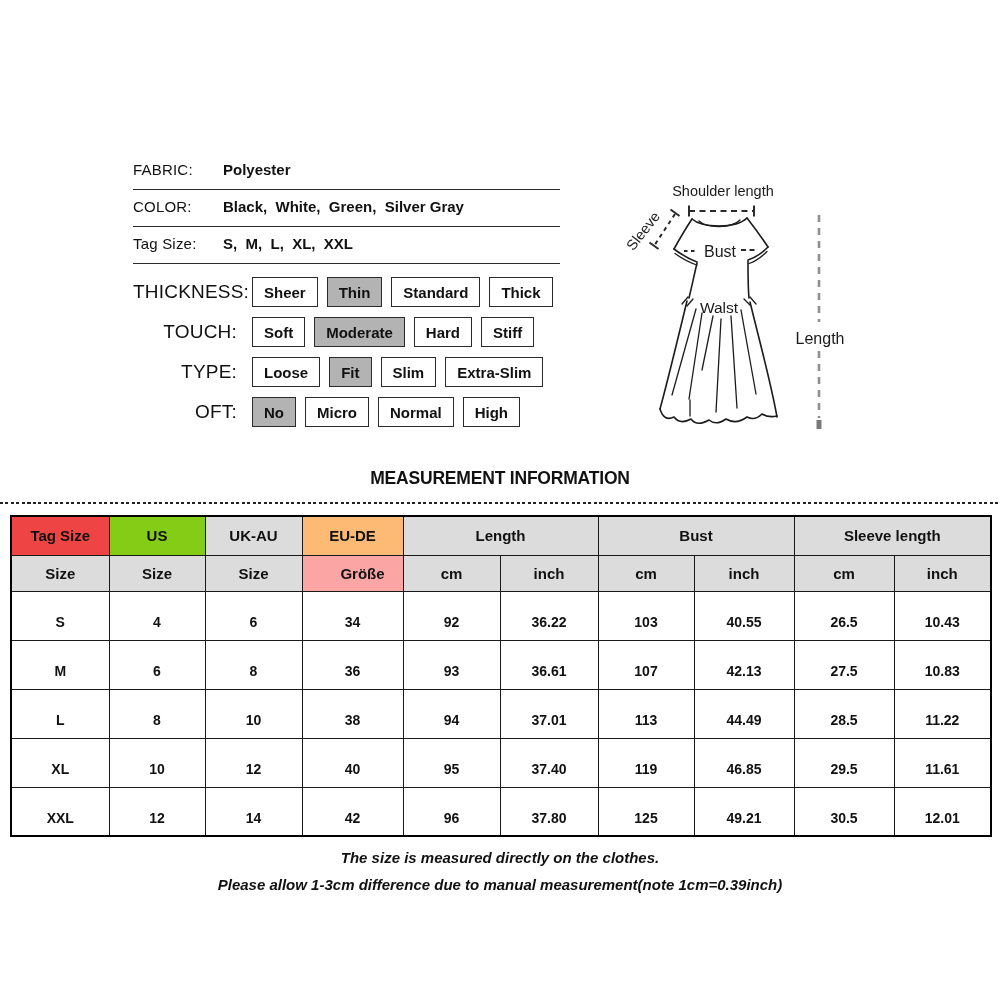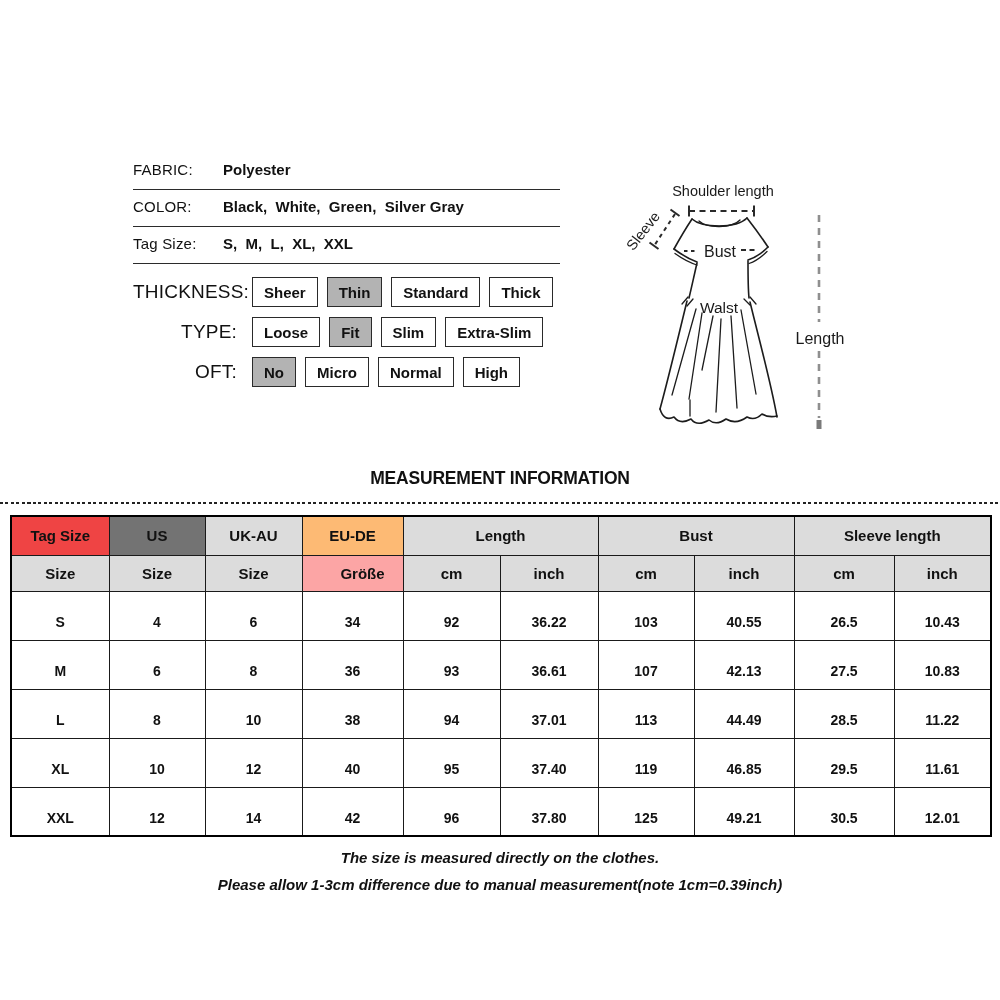--- a/index.html
+++ b/index.html
@@ -88,20 +88,27 @@
     </div>
   </div>
 
   <div class="attr-block">
     <div class="attr-row">
       <span class="attr-label">THICKNESS:</span>
       <span class="opt-box">Sheer</span>
       <span class="opt-box" style="background: rgb(179, 179, 179);">Thin</span>
       <span class="opt-box">Standard</span>
       <span class="opt-box">Thick</span>
+    </div>
+    <div class="attr-row">
+      <span class="attr-label">TOUCH:</span>
+      <span class="opt-box">Soft</span>
+      <span class="opt-box" style="background: rgb(179, 179, 179);">Moderate</span>
+      <span class="opt-box">Hard</span>
+      <span class="opt-box">Stiff</span>
     </div>
     <div class="attr-row">
       <span class="attr-label">TYPE:</span>
       <span class="opt-box">Loose</span>
       <span class="opt-box" style="background: rgb(179, 179, 179);">Fit</span>
       <span class="opt-box">Slim</span>
       <span class="opt-box">Extra-Slim</span>
     </div>
     <div class="attr-row">
       <span class="attr-label">OFT:</span>
@@ -181,21 +188,21 @@
       <col style="width:97px">
         <col style="width:98px">
         <col style="width:96px">
         <col style="width:100px">
       <col style="width:100px">
         <col style="width:97px">
     </colgroup>
     <thead>
       <tr class="hdr1">
         <th style="background: #ef4444;">Tag Size</th>
-        <th style="background: #737373;">US</th>
+        <th style="background: #84cc16;">US</th>
         <th style="background: rgb(220, 220, 220);">UK-AU</th>
         <th style="background: #fdba74;">EU-DE</th>
         <th colspan="2" style="background: rgb(220, 220, 220);">Length</th>
         <th colspan="2" style="background: rgb(220, 220, 220);">Bust</th>
         <th colspan="2" style="background: rgb(220, 220, 220);">Sleeve length</th>
       </tr>
       <tr class="hdr2">
         <th style="background: rgb(220, 220, 220);">Size</th>
         <th style="background: rgb(220, 220, 220);">Size</th>
         <th style="background: rgb(220, 220, 220);">Size</th>

